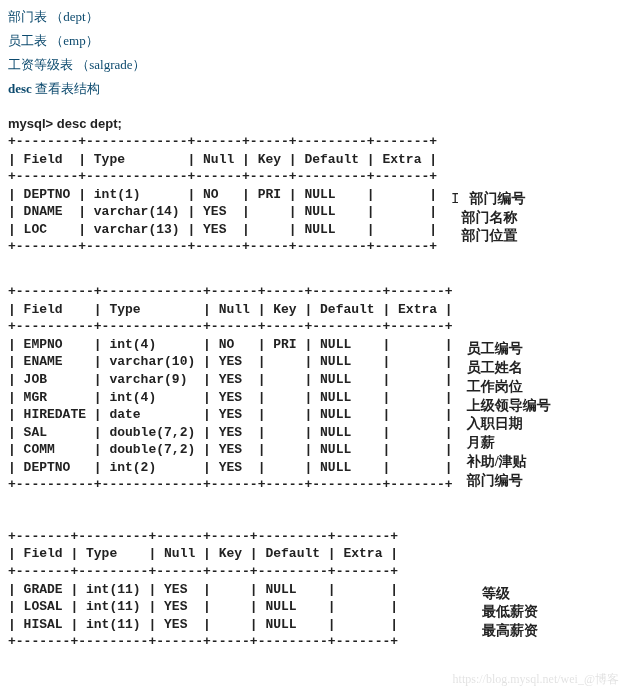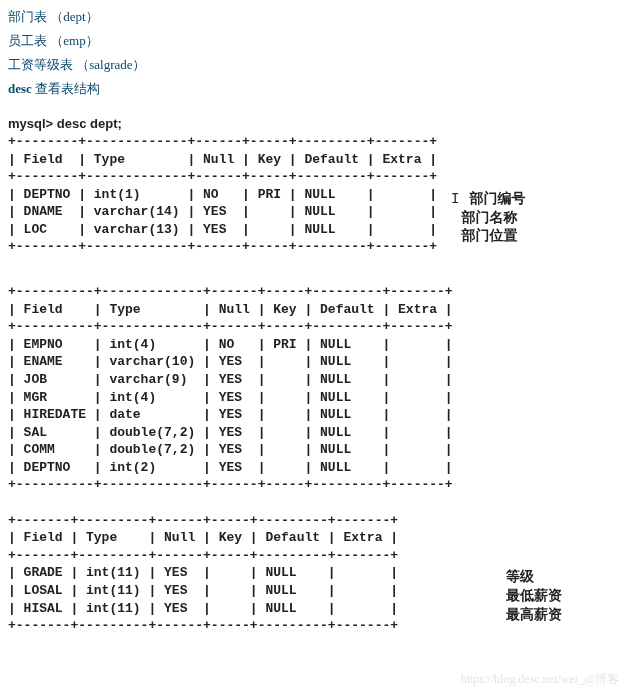--- a/index.html
+++ b/index.html
@@ -101,37 +101,51 @@
 <span>+----------+-------------+------+-----+---------+-------+</span>
 <span>| EMPNO    | int(4)      | NO   | PRI | NULL    |       |</span>
 <span>| ENAME    | varchar(10) | YES  |     | NULL    |       |</span>
 <span>| JOB      | varchar(9)  | YES  |     | NULL    |       |</span>
 <span>| MGR      | int(4)      | YES  |     | NULL    |       |</span>
 <span>| HIREDATE | date        | YES  |     | NULL    |       |</span>
 <span>| SAL      | double(7,2) | YES  |     | NULL    |       |</span>
 <span>| COMM     | double(7,2) | YES  |     | NULL    |       |</span>
 <span>| DEPTNO   | int(2)      | YES  |     | NULL    |       |</span>
 <span>+----------+-------------+------+-----+---------+-------+</span></div>
+    <div class="annot" style="display: flex; flex-direction: column;">
+<span class="spacer">.</span>
+<span class="spacer">.</span>
+<span class="spacer">.</span>
+<span>员工编号</span>
+<span>员工姓名</span>
+<span>工作岗位</span>
+<span>上级领导编号</span>
+<span>入职日期</span>
+<span>月薪</span>
+<span>补助/津贴</span>
+<span>部门编号</span>
+<span class="spacer">.</span>
+      </div>
   </div>
 </div>
 
 <div class="block">
   <div class="table-annot">
     <div class="mono"><span>+-------+---------+------+-----+---------+-------+</span>
 <span>| Field | Type    | Null | Key | Default | Extra |</span>
 <span>+-------+---------+------+-----+---------+-------+</span>
 <span>| GRADE | int(11) | YES  |     | NULL    |       |</span>
 <span>| LOSAL | int(11) | YES  |     | NULL    |       |</span>
 <span>| HISAL | int(11) | YES  |     | NULL    |       |</span>
 <span>+-------+---------+------+-----+---------+-------+</span></div>
-    <div class="annot" style="margin-left: 108px; display: flex; flex-direction: column;">
+    <div class="annot" style="margin-left: 84px; display: flex; flex-direction: column;">
 <span class="spacer">.</span>
 <span class="spacer">.</span>
 <span class="spacer">.</span>
 <span>等级</span>
 <span>最低薪资</span>
 <span>最高薪资</span>
 <span class="spacer">.</span>
       </div>
   </div>
 </div>
 
-<div class="watermark">https://blog.desc.net/wei_@博客</div>
+<div class="watermark">https://blog.mysql.net/wei_@博客</div>
 
 </body></html>

